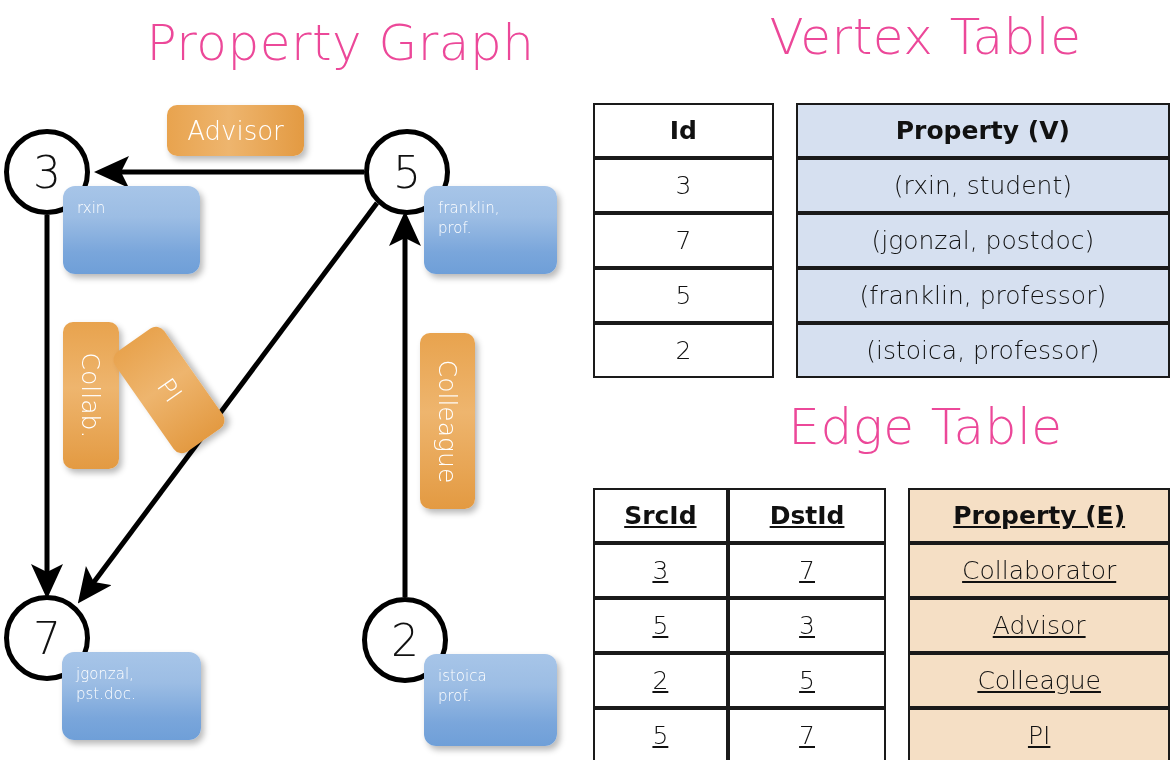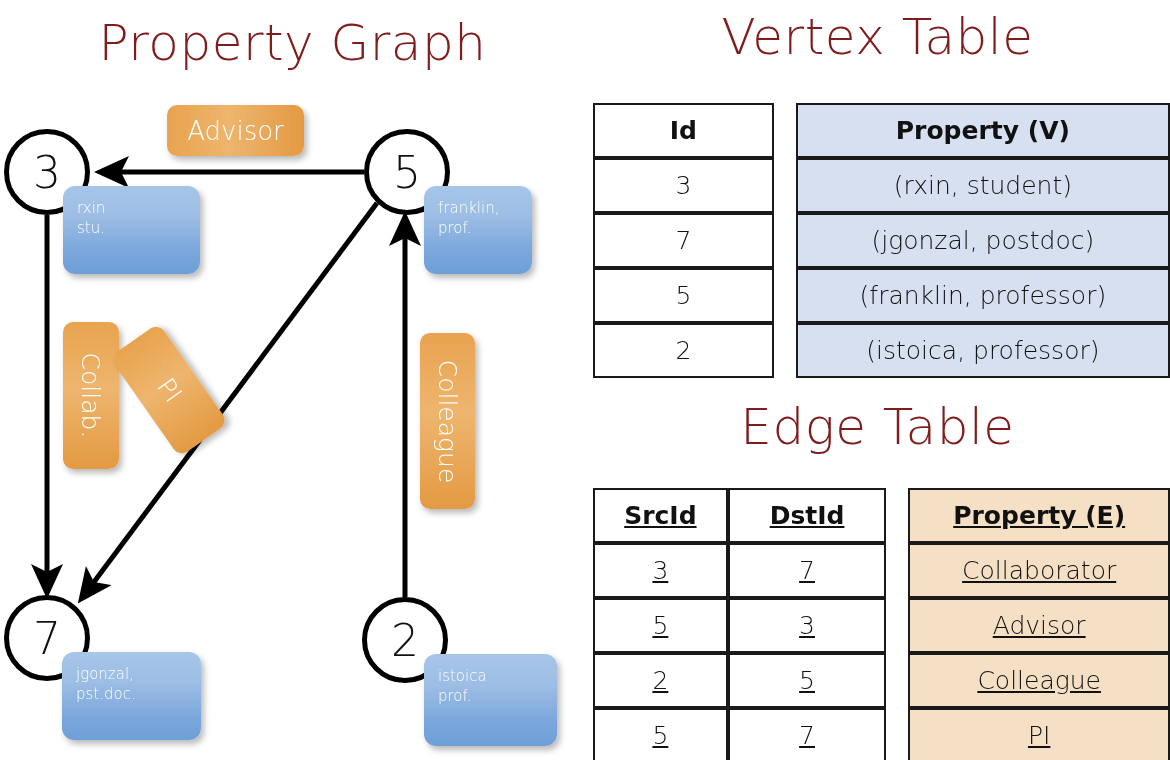--- a/index.html
+++ b/index.html
@@ -17,23 +17,24 @@
     color: #000000;
   }
 
   
   .title {
     position: absolute;
     font-family: "DejaVu Sans", sans-serif;
     font-weight: 300;
     font-size: 50px;
     letter-spacing: 0.5px;
-    color: #7f1d1d;
+    color: #ec4899;
     white-space: nowrap;
     text-align: center;
+    margin-left: 48px;
   }
   #title-property-graph { left: 0; top: 14px; width: 585px; }
   #title-vertex-table   { left: 585px; top: 8px; width: 585px; }
   #title-edge-table     { left: 585px; top: 398px; width: 585px; }
 
   
   #graph-panel {
     position: absolute;
     left: 0; top: 0;
     width: 585px; height: 760px;
@@ -75,21 +76,21 @@
     font-family: "DejaVu Sans", sans-serif;
     font-weight: 300;
     font-size: 15px;
     line-height: 1.35;
     padding: 12px 0 0 14px;
     box-sizing: border-box;
     z-index: 4;
   }
   .prop-box span { display: block; }
   #prop-rxin     { left: 63px;  top: 186px; width: 137px; height: 88px; }
-  #prop-franklin { left: 424px; top: 186px; width: 108px; height: 88px; }
+  #prop-franklin { left: 424px; top: 186px; width: 133px; height: 88px; }
   #prop-jgonzal  { left: 62px;  top: 652px; width: 139px; height: 88px; }
   #prop-istoica  { left: 424px; top: 654px; width: 133px; height: 92px; }
 
   
   .edge-badge {
     position: absolute;
     border-radius: 10px;
     background: linear-gradient(to right, #e8a34e 0%, #eeb56e 45%, #e39a42 100%);
     box-shadow: 3px 4px 6px rgba(0,0,0,0.28);
     color: #ffffff;
@@ -196,21 +197,20 @@
       <line x1="405" y1="597" x2="405" y2="218" stroke="#000000" stroke-width="5" marker-end="url(#arrowhead)"></line>
     </svg>
 
     <div class="node-circle" id="node-3">3</div>
     <div class="node-circle" id="node-5">5</div>
     <div class="node-circle" id="node-7">7</div>
     <div class="node-circle" id="node-2">2</div>
 
     <div class="prop-box" id="prop-rxin">
       <span>rxin</span>
-      <span>stu.</span>
     </div>
 
     <div class="prop-box" id="prop-franklin">
       <span>franklin,</span>
       <span>prof.</span>
     </div>
 
     <div class="prop-box" id="prop-jgonzal">
       <span>jgonzal,</span>
       <span>pst.doc.</span>

